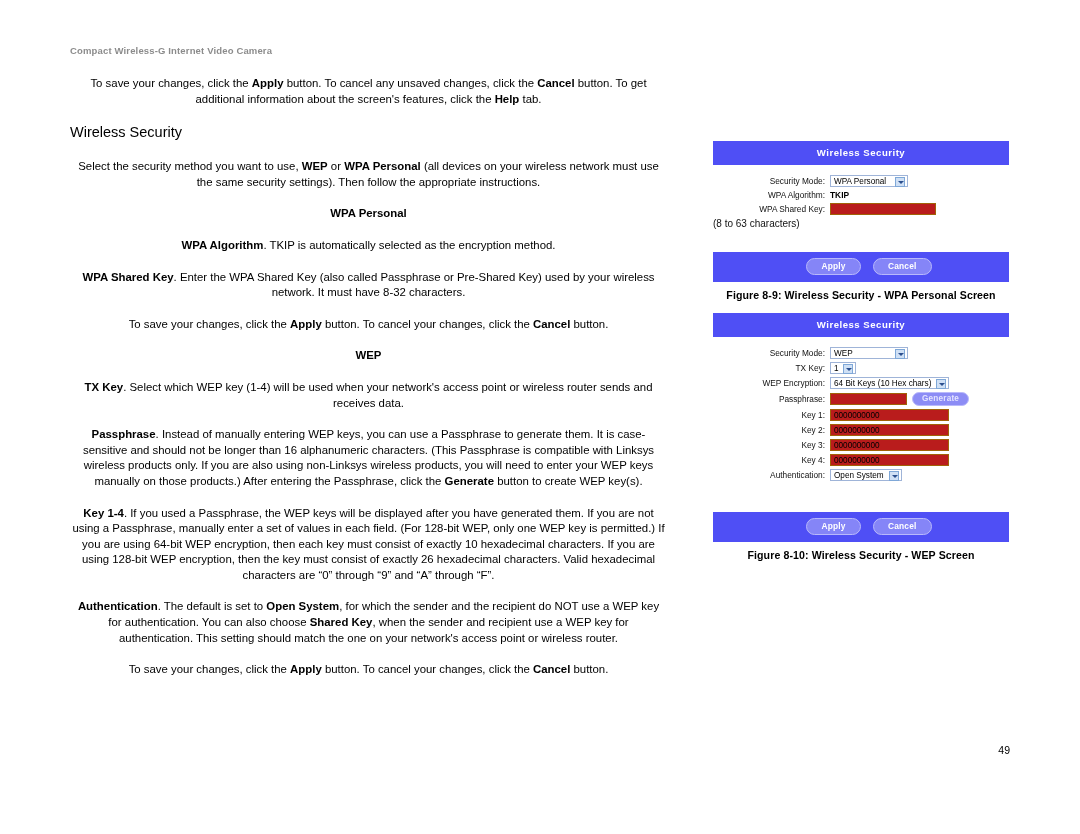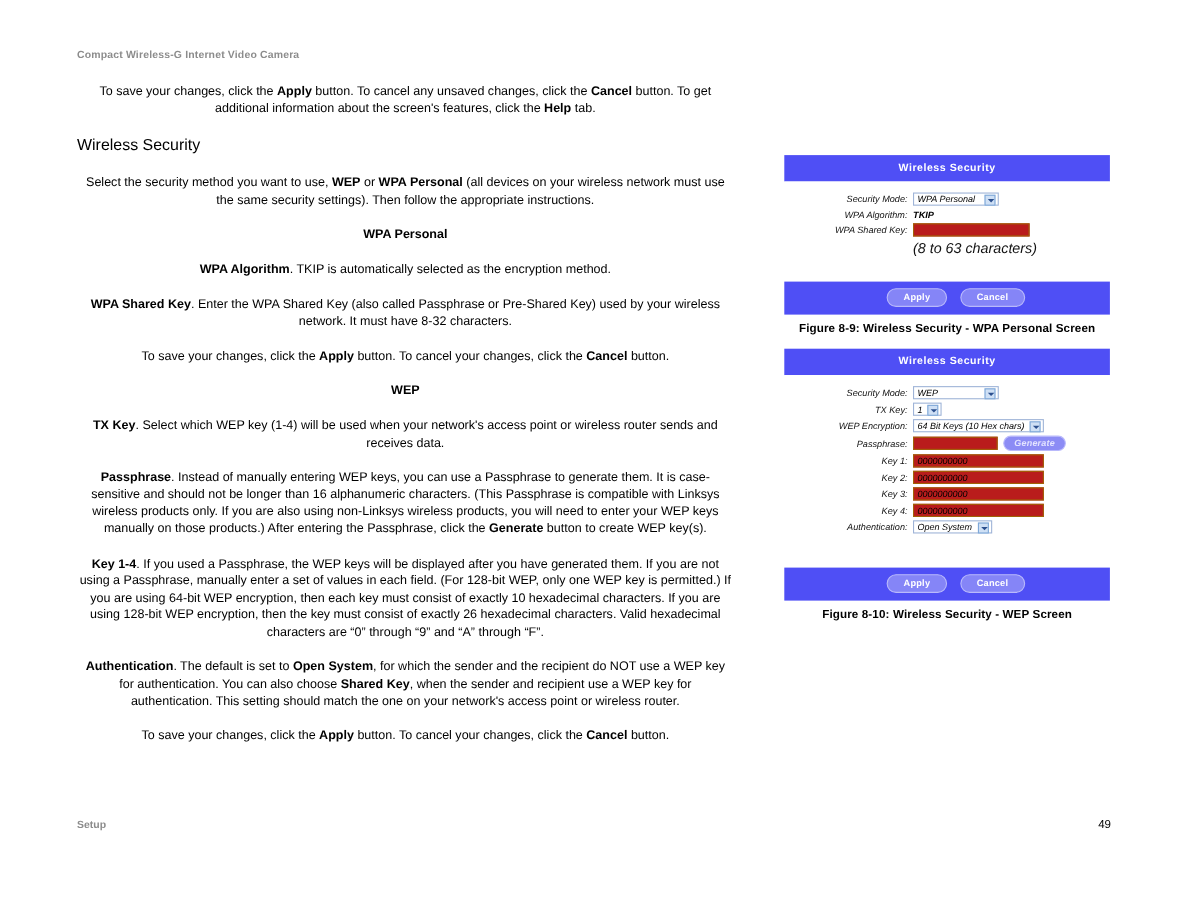--- a/index.html
+++ b/index.html
@@ -106,21 +106,20 @@
     color: #ffffff;
     text-align: center;
     font-weight: bold;
     font-size: 9.6px;
     letter-spacing: 0.5px;
     padding: 6px 0 7px 0;
   }
   .screen-body {
     background: #ffffff;
     padding: 10px 0 6px 0;
-    font-style: italic;
   }
   .screen-footer {
     background: #4f4ff5;
     padding: 6px 0 7px 16px;
     text-align: center;
   }
 
   .row {
     display: flex;
     align-items: center;
@@ -131,22 +130,23 @@
     width: 112px;
     text-align: right;
     padding-right: 5px;
     color: #111;
     white-space: nowrap;
   }
   .row .fld { flex: 0 0 auto; display: flex; align-items: center; }
 
   .hint-row {
     display: flex;
-    font-size: 13px;
+    font-size: 10px;
     margin-bottom: 3px;
+    flex-direction: column;
   }
   .hint-row .spacer { width: 117px; }
   .hint-row .hint { color: #111; }
 
   .static-val { font-weight: bold; font-size: 8.4px; }
 
   
   .sel {
     position: relative;
     border: 1px solid #9fb4d8;
@@ -411,18 +411,17 @@
         </div>
       </div>
 
       <div class="figcaption">Figure 8-10: Wireless Security - WEP Screen</div>
     </div>
 
   </div>
 
   <div class="footer">
     <div class="footer-left">
-      <div>Setup</div>
     </div>
     <div class="footer-page">49</div>
   </div>
 
 </div>
 
 </body></html>

